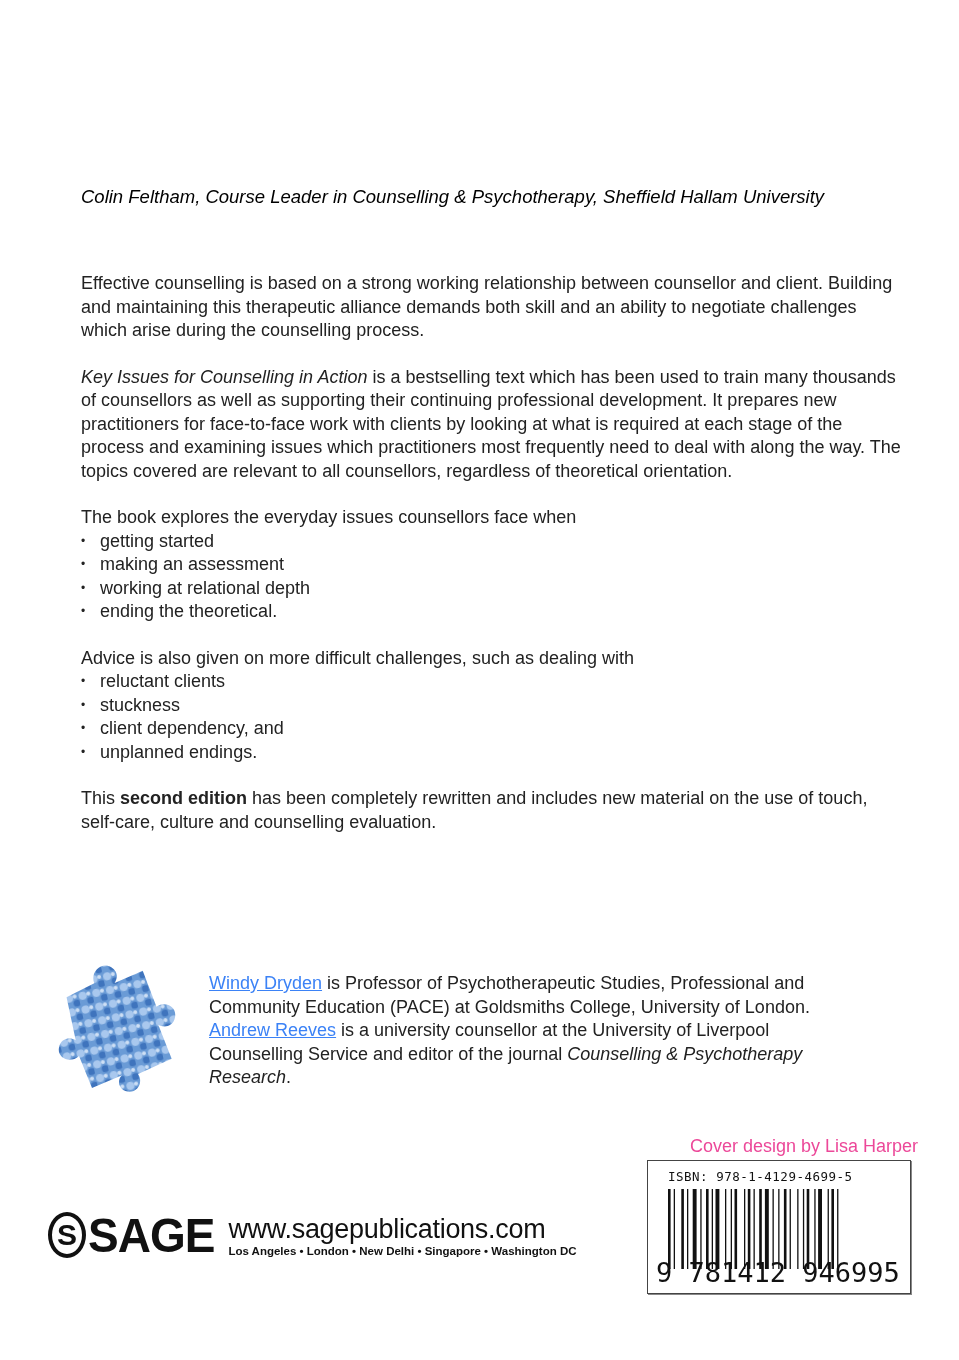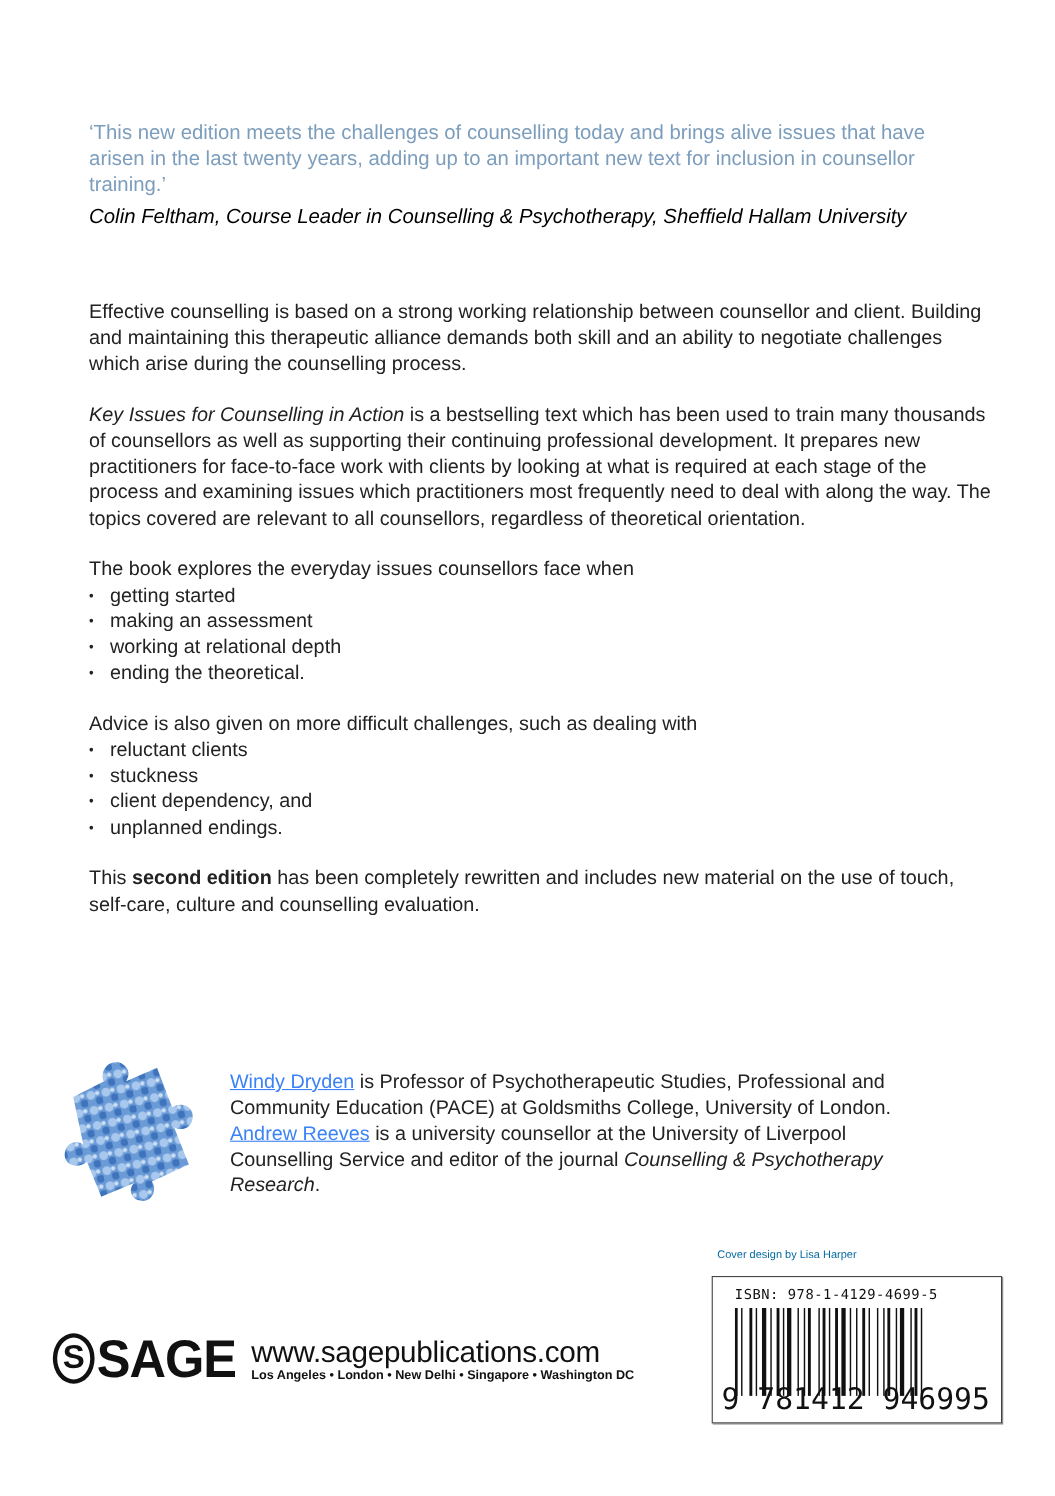--- a/index.html
+++ b/index.html
@@ -11,41 +11,40 @@
   .quote-attr { position: absolute; left: 81px; top: 185px; width: 820px; color: #000000;
                 font-size: 18.5px; font-style: italic; line-height: 24px; }
   .body-text { position: absolute; left: 81px; top: 272px; width: 820px; font-size: 18px; line-height: 23.5px; color: #222; }
   .body-text p { margin: 0 0 23px 0; }
   .body-text ul { margin: 0 0 23px 0; padding: 0; list-style: none; }
   .body-text li { position: relative; padding-left: 19px; }
   .body-text li::before { content: "•"; position: absolute; left: 0; top: 0; font-size: 12px; }
   .authors { position: absolute; left: 209px; top: 972px; width: 650px; font-size: 18px; line-height: 23.5px; color: #222; }
   .author-name { color: #3b82f6; text-decoration: underline; }
   .puzzle { position: absolute; left: 44px; top: 958px; width: 140px; height: 140px; }
-  .cover-credit { position: absolute; left: 652px; top: 1136px; font-size: 10px; color: #0369a1; }
+  .cover-credit { position: absolute; left: 690px; top: 1136px; font-size: 18px; color: #ec4899; }
   .sage { position: absolute; left: 48px; top: 1208px; display: flex; align-items: center; }
   .sage-logo { display: flex; align-items: center; }
   .sage-circle { width: 38px; height: 46px; border: 4px solid #111; border-radius: 50%; display: flex;
                  align-items: center; justify-content: center; font-weight: bold; font-size: 30px; color: #111; box-sizing: border-box; }
   .sage-word { font-size: 46px; font-weight: bold; letter-spacing: -1px; color: #111; margin-left: 2px; transform: scaleY(1.05); }
   .sage-text { margin-left: 14px; }
   .sage-url { font-size: 27px; color: #111; line-height: 30px; letter-spacing: -0.3px; }
   .sage-cities { font-size: 11.5px; color: #111; font-weight: bold; margin-top: 1px; }
   .barcode-box { position: absolute; left: 647px; top: 1160px; width: 262px; height: 132px; border: 1.5px solid #444;
                  box-shadow: 1px 1px 0 #888; background: #fff; }
   .isbn-label { position: absolute; left: 20px; top: 8px; font-family: "DejaVu Sans Mono", monospace; font-size: 12.5px; color: #111; letter-spacing: 0.5px; }
   .bars { position: absolute; left: 20px; top: 28px; width: 230px; height: 80px; }
   .barcode-digits { position: absolute; left: 8px; top: 96px; font-family: "DejaVu Sans Mono", monospace; font-size: 27px; color: #111; background: transparent; letter-spacing: 0px; }
 </style>
 </head>
 <body>
 
 <div class="page">
 
-  <div class="quote">‘This new edition meets the challenges of counselling today and brings alive issues that have arisen in the last twenty years, adding up to an important new text for inclusion in counsellor training.’</div>
   <div class="quote-attr">Colin Feltham, Course Leader in Counselling &amp; Psychotherapy, Sheffield Hallam University</div>
 
   <div class="body-text">
     <p>Effective counselling is based on a strong working relationship between counsellor and client. Building and maintaining this therapeutic alliance demands both skill and an ability to negotiate challenges which arise during the counselling process.</p>
     <p><em>Key Issues for Counselling in Action</em><span> is a bestselling text which has been used to train many thousands of counsellors as well as supporting their continuing professional development. It prepares new practitioners for face-to-face work with clients by looking at what is required at each stage of the process and examining issues which practitioners most frequently need to deal with along the way. The topics covered are relevant to all counsellors, regardless of theoretical orientation.</span></p>
     <div>The book explores the everyday issues counsellors face when</div>
     <ul>
       <li>getting started</li>
       <li>making an assessment</li>
       <li>working at relational depth</li>

